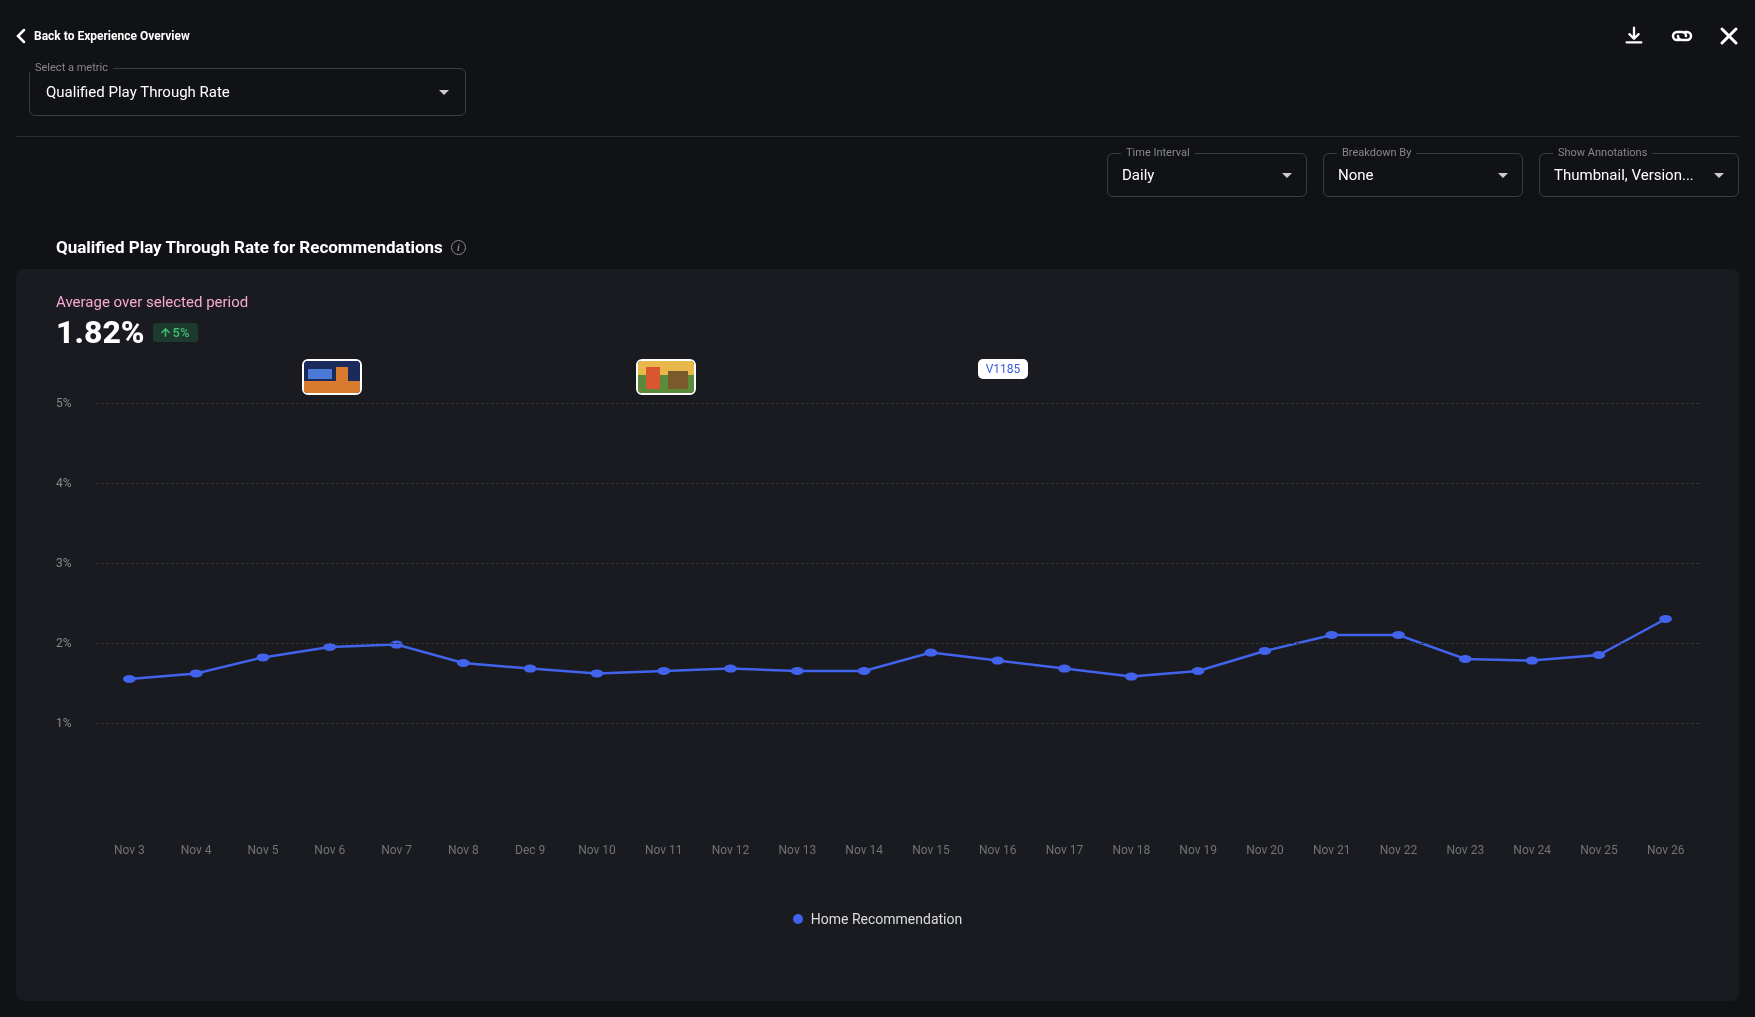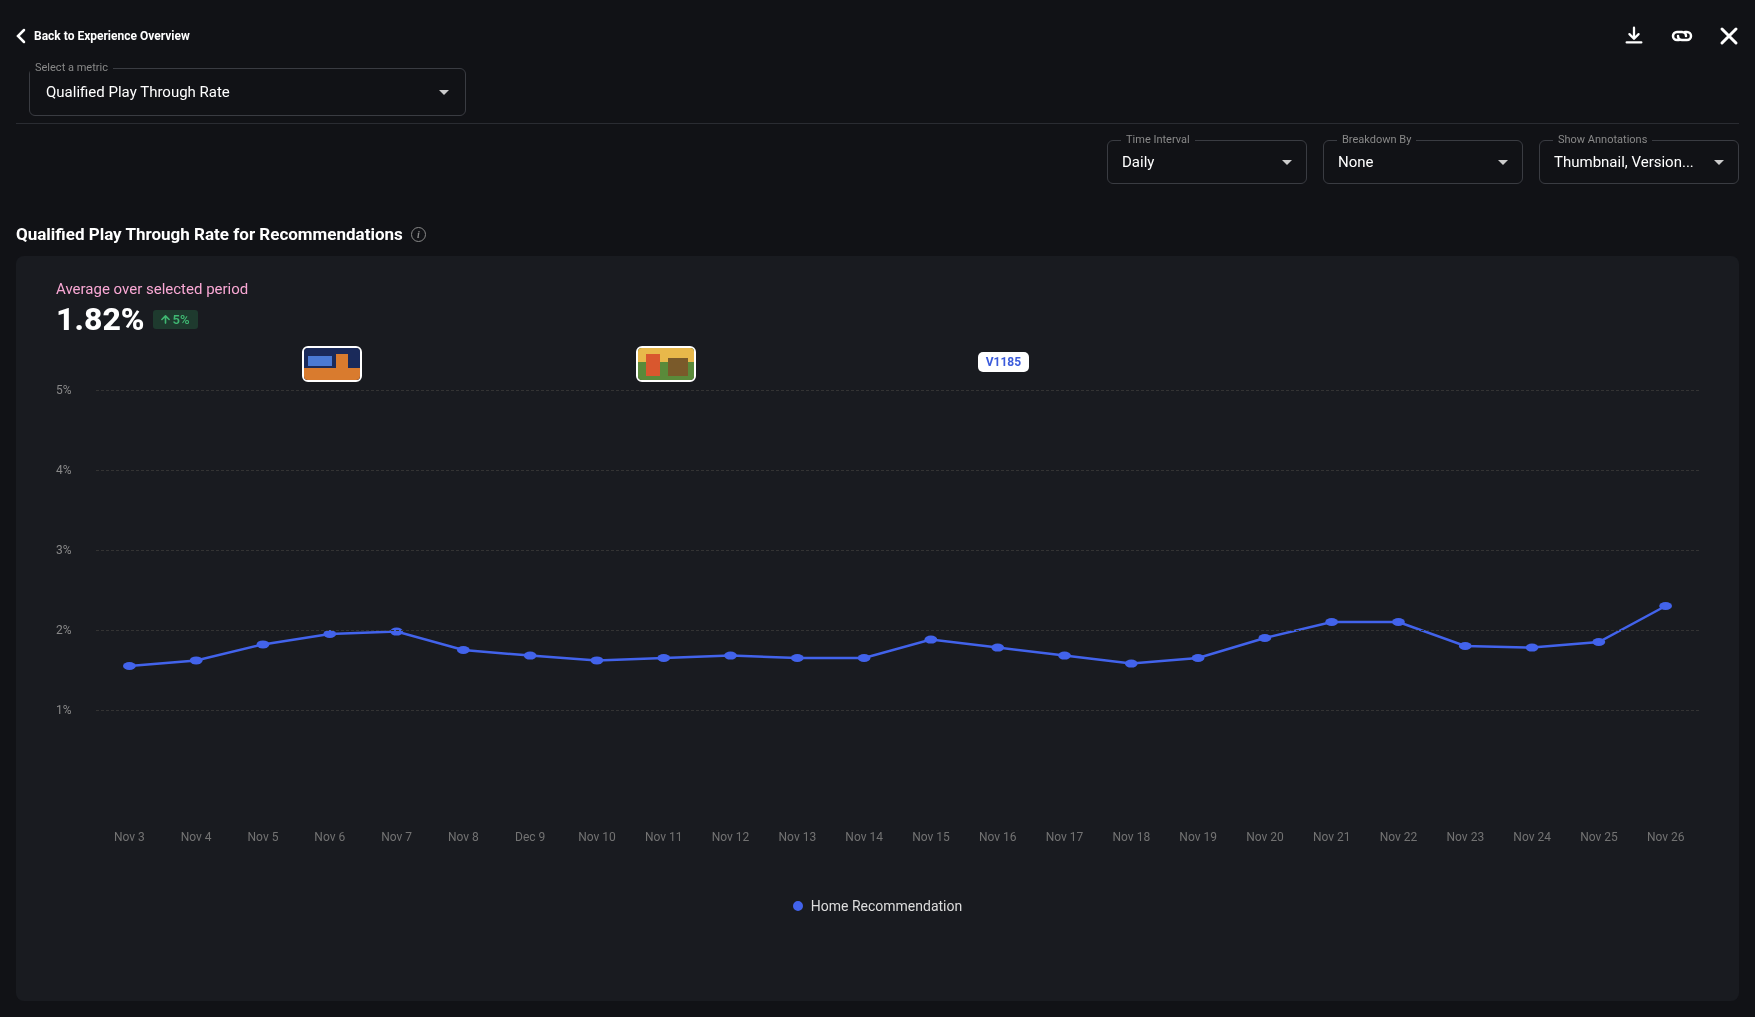--- a/index.html
+++ b/index.html
@@ -11,21 +11,21 @@
   width: 1755px;
   height: 1017px;
   overflow: hidden;
 }
 .container { padding: 16px; display: flex; flex-direction: column; height: 100%; }
 .top-bar { display: flex; justify-content: space-between; align-items: center; height: 40px; margin-bottom: 12px; }
 .back-link { display: flex; align-items: center; gap: 8px; cursor: pointer; font-weight: 700; font-size: 12px; }
 .top-actions { display: flex; gap: 24px; align-items: center; }
 .top-actions svg { cursor: pointer; }
 
-.metric-select-wrap { position: relative; width: 450px; margin-bottom: 3px; padding-left: 13px; }
+.metric-select-wrap { position: relative; width: 450px; margin-bottom: 16px; padding-left: 13px; }
 .float-label { position: absolute; top: -7px; left: 14px; background: #111216; padding: 0 5px; font-size: 11px; color: #888; z-index: 1; }
 .select-box {
   border: 1px solid #3a3c42;
   border-radius: 6px;
   padding: 14px 16px;
   display: flex;
   justify-content: space-between;
   align-items: center;
   cursor: pointer;
   background: #111216;
@@ -56,21 +56,21 @@
   padding: 5px 6px 5px 12px;
   font-size: 13px;
 }
 .chip-x {
   background: #fff; color: #000; border-radius: 50%;
   width: 16px; height: 16px; display: flex;
   align-items: center; justify-content: center;
   font-size: 11px; cursor: pointer; font-weight: 900;
 }
 
-.section-title { display: flex; align-items: center; gap: 8px; margin-top: 40px; font-weight: 700; font-size: 17px; }
+.section-title { display: flex; align-items: center; gap: 8px; margin-top: 40px; font-weight: 700; font-size: 17px; margin-left: 40px; }
 .info-icon {
   border: 1.5px solid #888; border-radius: 50%;
   width: 15px; height: 15px; display: flex;
   align-items: center; justify-content: center;
   font-size: 10px; color: #888; cursor: pointer; font-style: italic; font-family: serif;
 }
 
 .chart-card { background: #191b20; border-radius: 8px; padding: 24px 40px; margin-top: 12px; flex: 1; display: flex; flex-direction: column; }
 .summary-label { color: #f9a8d4; font-size: 15px; }
 .summary-row { display: flex; align-items: center; gap: 8px; margin-top: 2px; }
@@ -80,24 +80,24 @@
   padding: 2px 8px; border-radius: 3px;
   font-size: 13px; display: flex; align-items: center; gap: 3px;
   font-weight: 600;
 }
 
 .chart-area { flex: 1; position: relative; margin-top: 8px; }
 .annotations-bar { position: relative; height: 44px; }
 .anno { position: absolute; top: 0; border: 2px solid #fff; border-radius: 6px; overflow: hidden; background: #333; }
 .anno-thumb { width: 56px; height: 32px; display: block; }
 .anno-ver {
-  position: absolute; top: 6px;
+  position: absolute; top: 0;
   background: #fff; color: #3b5bdb;
   border-radius: 5px; padding: 3px 8px;
-  font-size: 12px; font-weight: 700;
+  font-size: 12px; font-weight: 400;
 }
 
 .plot { position: relative; height: 400px; }
 .y-tick { position: absolute; left: 0; font-size: 12px; color: #888; transform: translateY(-50%); }
 .grid-line { position: absolute; left: 40px; right: 0; border-top: 1px dashed #333; }
 svg.lines { position: absolute; left: 40px; right: 0; top: 0; bottom: 0; width: calc(100% - 40px); height: 100%; }
 .x-labels { margin-top: 40px; display: flex; justify-content: space-between; padding-left: 40px; }
 .x-labels span { font-size: 12px; color: #737373; flex: 1; text-align: center; }
 .legend { display: flex; justify-content: center; align-items: center; gap: 8px; margin-top: 54px; font-size: 14px; color: #ddd; }
 .legend-dot { width: 10px; height: 10px; border-radius: 50%; background: #4263eb; border: 2px solid #4263eb; }

